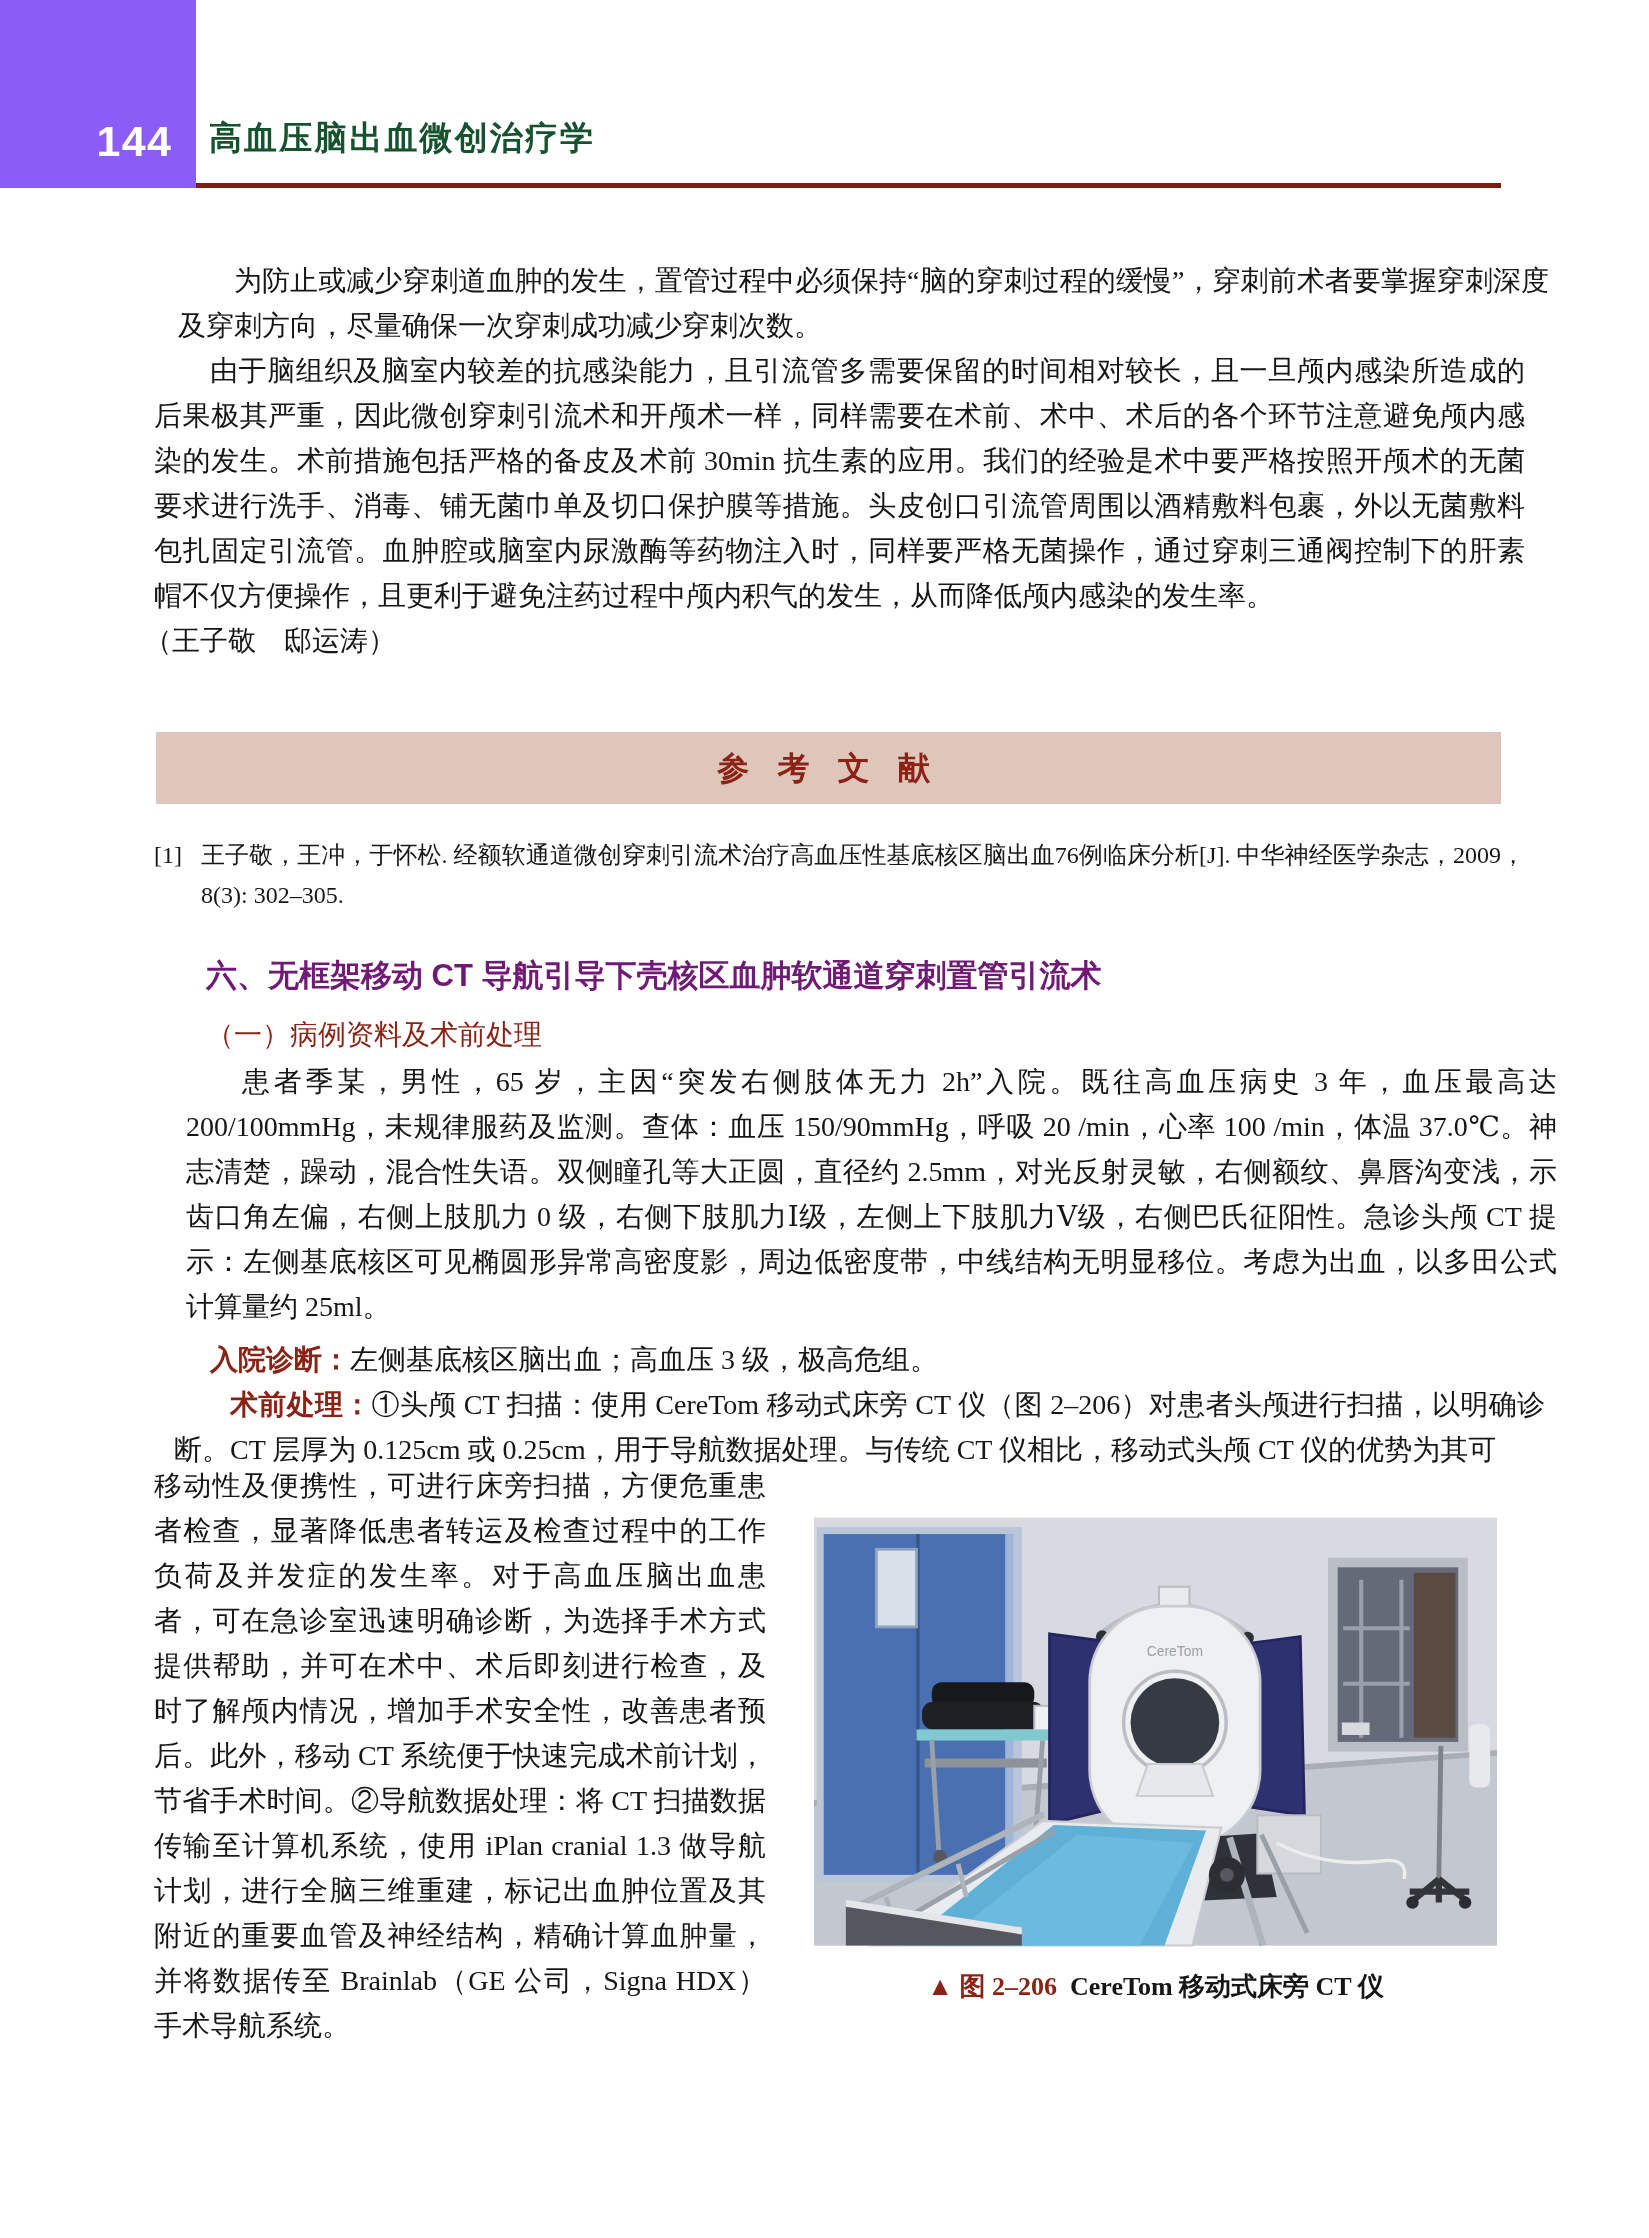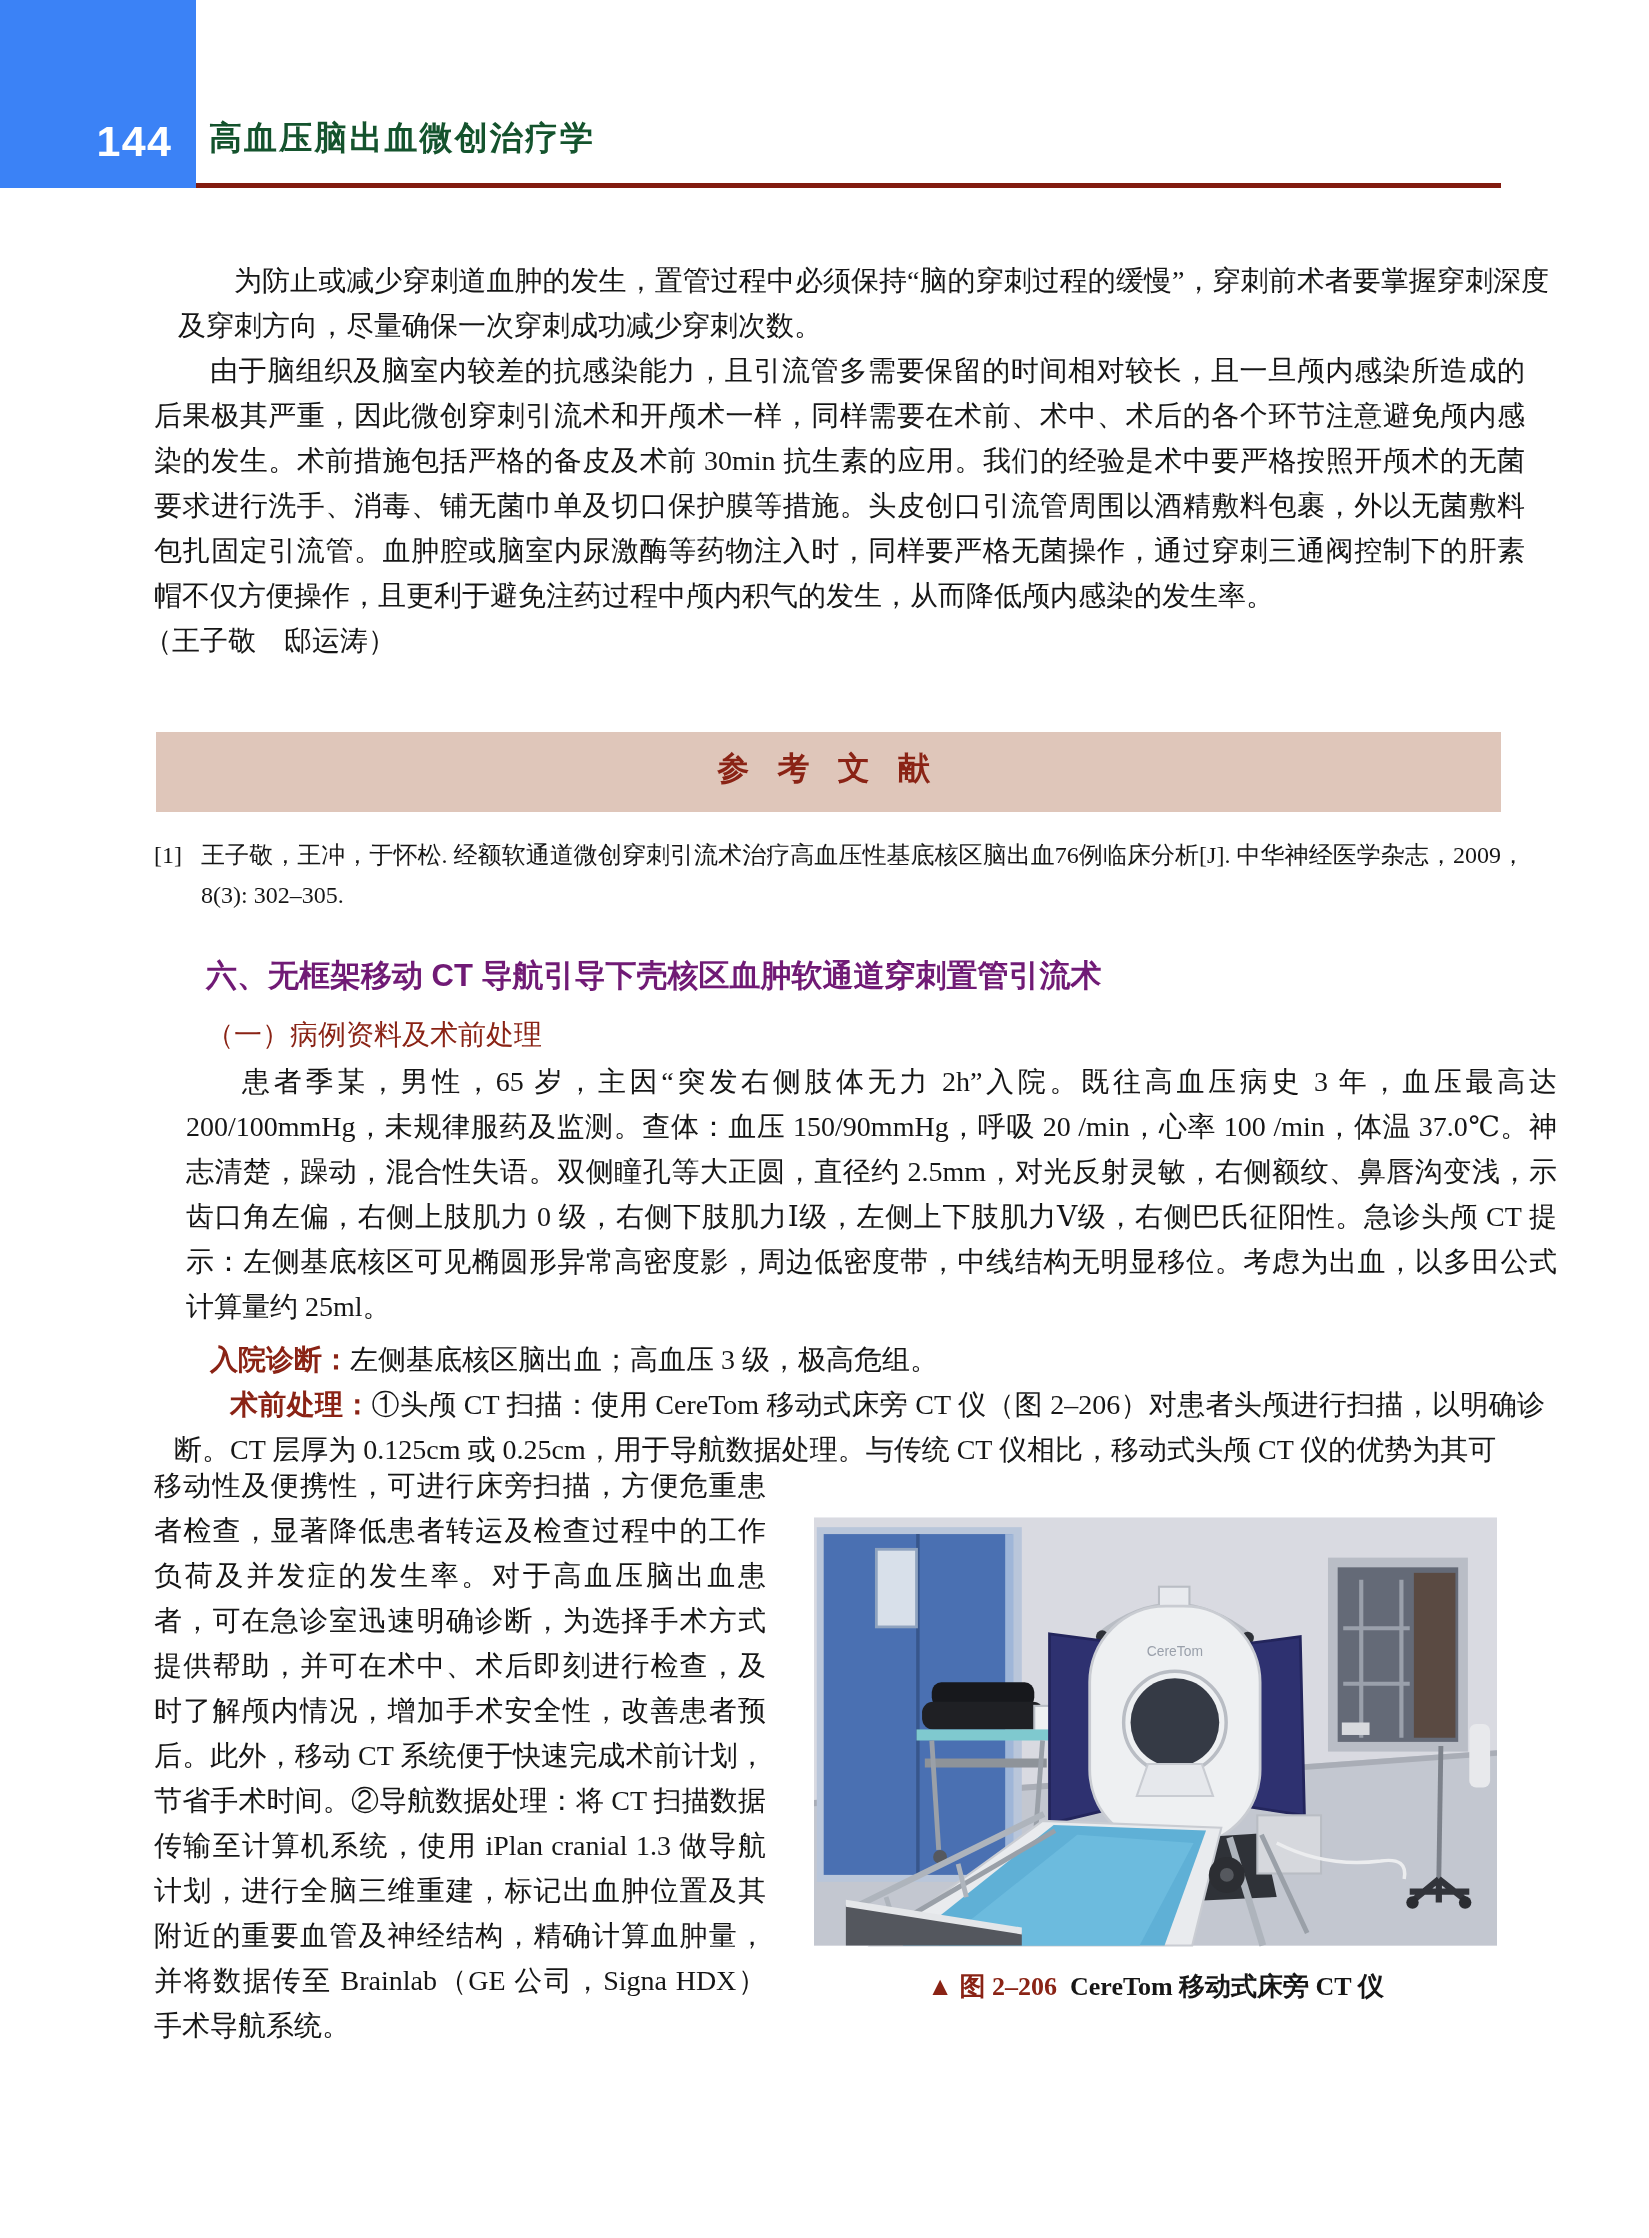--- a/index.html
+++ b/index.html
@@ -4,21 +4,21 @@
 <style>
   html,body { margin:0; padding:0; background:#ffffff; }
   .page {
     position:relative; width:1650px; height:2239px; background:#ffffff;
     font-family:"Liberation Serif","DejaVu Serif",serif; color:#161616;
     overflow:hidden;
   }
   
   .hdr-block {
     position:absolute; left:0; top:0; width:196px; height:188px;
-    background:#3b82f6;
+    background:#8b5cf6;
   }
   .hdr-pagenum {
     position:absolute; right:23.6px; bottom:22px;
     font-family:"Liberation Sans","DejaVu Sans",sans-serif;
     font-weight:bold; font-size:43px; color:#ffffff; letter-spacing:1.4px;
   }
   .hdr-title {
     position:absolute; left:209px; top:116px;
     font-family:"Liberation Sans","DejaVu Sans",sans-serif;
     font-weight:bold; font-size:33px; color:#14532d; letter-spacing:2.1px;
@@ -35,21 +35,21 @@
     text-justify:inter-character;
   }
   .indent { text-indent:2em; }
   .authors-line {
     position:absolute; left:144px; top:618px; width:1371px;
     font-size:28px; line-height:45px; text-align:left; padding-right:39px;
     box-sizing:border-box;
   }
   
   .ref-banner {
-    position:absolute; left:156px; top:732px; width:1345px; height:80px;
+    position:absolute; left:156px; top:732px; width:1345px; height:72px;
     background:#dfc6ba; text-align:center; line-height:72px;
     font-family:"Liberation Sans","DejaVu Sans",sans-serif;
     font-weight:bold; font-size:32px; color:#8a2315; letter-spacing:9.7px;
   }
   .ref-list { position:absolute; left:154px; top:835px; width:1371px; }
   .ref-item { position:relative; padding-left:47px; font-size:24px; line-height:40px; text-align:justify; }
   .ref-label { position:absolute; left:0; top:0; }
   
   .sec-heading {
     position:absolute; left:206px; top:955px;

